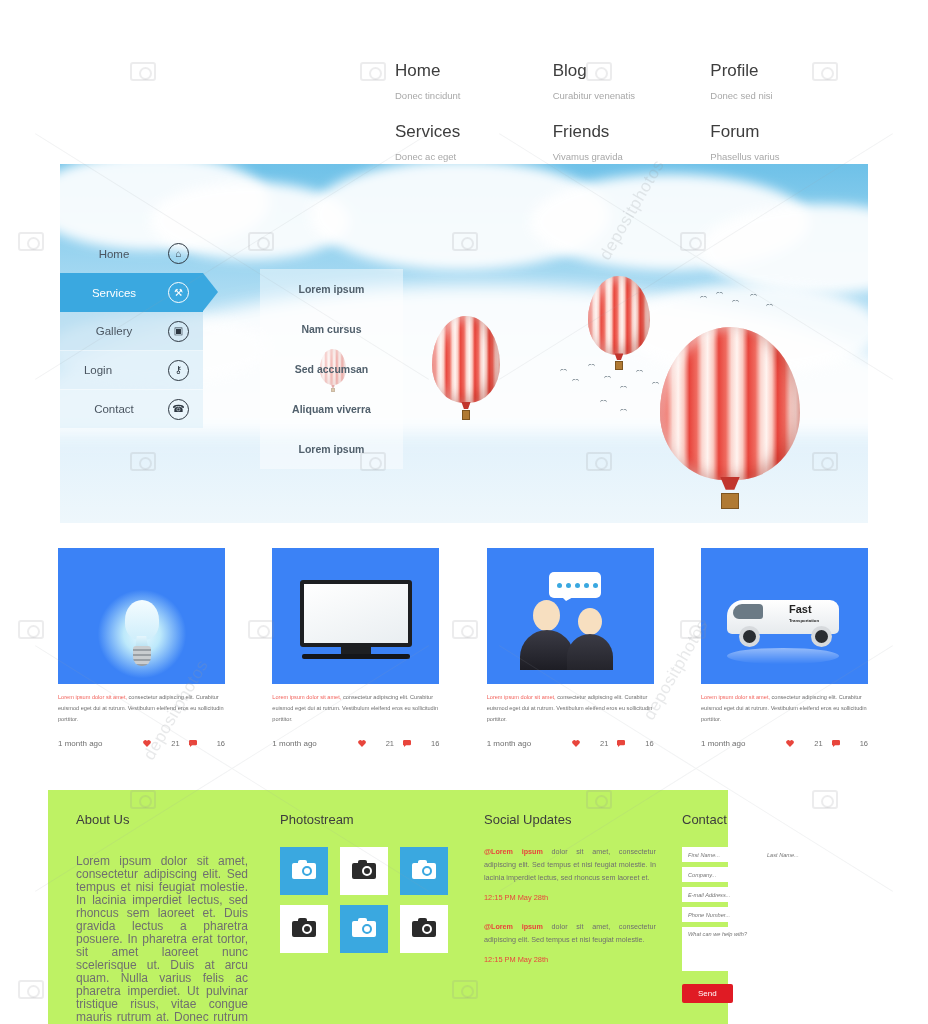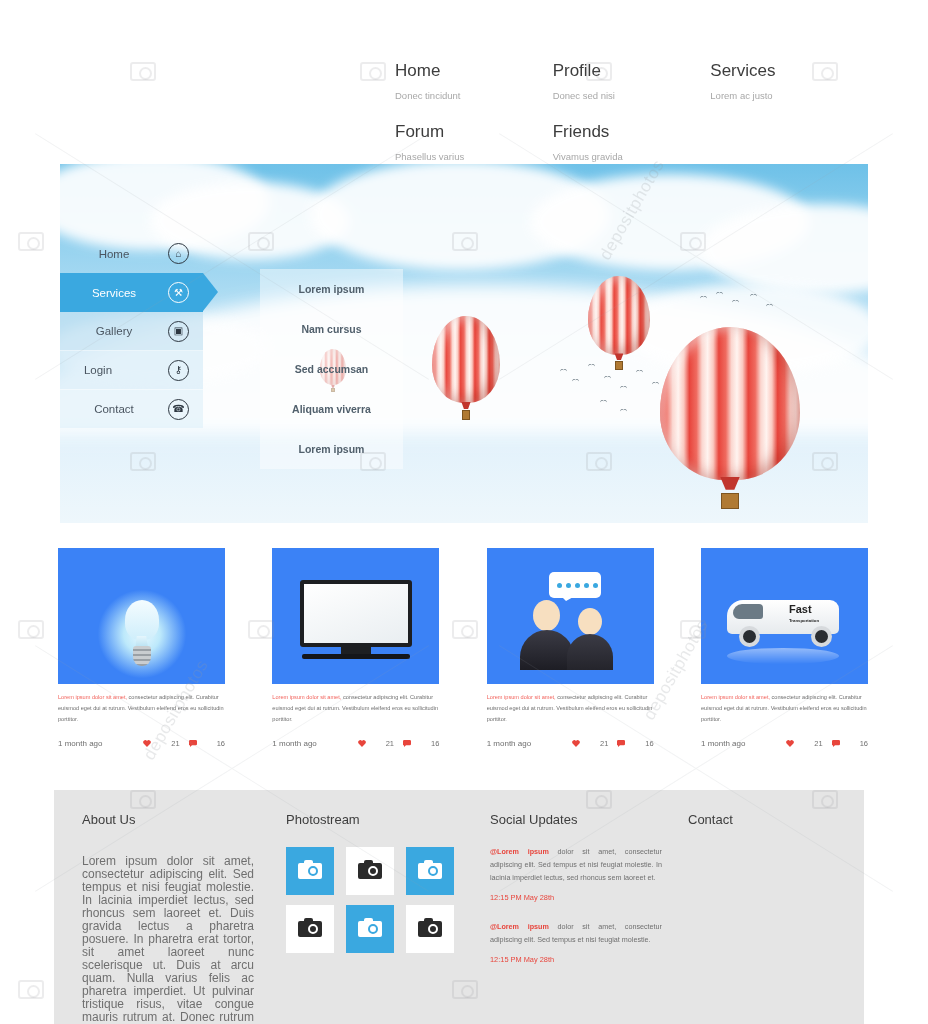--- a/index.html
+++ b/index.html
@@ -153,21 +153,21 @@
   .van-win { position:absolute; left:32px; top:56px; width:30px; height:15px;
     background:#6b7a85; border-radius:9px 4px 3px 6px; }
   .van-wheel { position:absolute; top:78px; width:21px; height:21px; border-radius:50%;
     background:#2a2d31; border:4px solid #d7dadd; }
   .van-txt { position:absolute; left:88px; top:56px; color:#222; font-size:11px; font-weight:700; line-height:11px; }
   .van-txt span { display:block; font-size:4.3px; font-weight:700; }
   .van-shadow { position:absolute; left:26px; top:100px; width:112px; height:16px;
     background: linear-gradient(180deg,rgba(255,255,255,.45),rgba(255,255,255,0)); border-radius:50%; }
 
   
-  .footer { position: absolute; left: 54px; top: 790px; width: 810px; height: 234px; background: #e5e5e5; }
+  .footer { position: absolute; left: 48px; top: 790px; width: 680px; height: 234px; background: #bef264; }
   .fcol { position: absolute; top: 22px; }
   .fh { font-size: 13px; color: #3d3d3d; font-weight: 400; }
   .fbody { margin-top: 28px; font-size: 12px; line-height: 13px; color: #6f6f6f; text-align: justify; }
 
   .col-about { left: 28px; width: 172px; }
   .col-photo { left: 232px; width: 172px; }
   .col-social { left: 436px; width: 172px; }
   .col-contact { left: 634px; width: 152px; }
 
   .photogrid { margin-top: 20px; display: grid; grid-template-columns: repeat(3, 48px);
@@ -218,34 +218,38 @@
 
 <div class="header">
 
 
   <div class="navgrid">
     <div class="navitem">
       <div class="nt">Home</div>
       <div class="ns">Donec tincidunt</div>
     </div>
     <div class="navitem">
+      <div class="nt">Blog</div>
+      <div class="ns">Curabitur venenatis</div>
+    </div>
+    <div class="navitem">
       <div class="nt">Profile</div>
       <div class="ns">Donec sed nisi</div>
     </div>
     <div class="navitem">
       <div class="nt">Services</div>
-      <div class="ns">Lorem ac justo</div>
+      <div class="ns">Donec ac eget</div>
+    </div>
+    <div class="navitem">
+      <div class="nt">Friends</div>
+      <div class="ns">Vivamus gravida</div>
     </div>
     <div class="navitem">
       <div class="nt">Forum</div>
       <div class="ns">Phasellus varius</div>
-    </div>
-    <div class="navitem">
-      <div class="nt">Friends</div>
-      <div class="ns">Vivamus gravida</div>
     </div>
   </div>
 </div>
 
 <div class="hero">
 
   <div class="cloud" style="left:-30px;top:-10px;width:240px;height:96px;"></div>
   <div class="cloud" style="left:90px;top:18px;width:200px;height:78px;"></div>
   <div class="cloud" style="left:250px;top:-4px;width:300px;height:110px;"></div>
   <div class="cloud" style="left:470px;top:10px;width:280px;height:96px;"></div>
@@ -504,20 +508,39 @@
     </div>
     <div class="post-time">12:15 PM May 28th</div>
     <div class="post">
       <span class="handle">@Lorem ipsum</span><span> dolor sit amet, consectetur adipiscing elit. Sed tempus et nisi feugiat molestie.</span>
     </div>
     <div class="post-time">12:15 PM May 28th</div>
   </div>
 
   <div class="fcol col-contact">
     <div class="fh">Contact</div>
+    <div class="form">
+      <div class="frow">
+        <input class="fld" type="text" placeholder="First Name..." style="">
+        <input class="fld" type="text" placeholder="Last Name..." style="">
+      </div>
+      <div class="frow">
+        <input class="fld" type="text" placeholder="Company..." style="">
+      </div>
+      <div class="frow">
+        <input class="fld" type="text" placeholder="E-mail Address..." style="">
+      </div>
+      <div class="frow">
+        <input class="fld" type="text" placeholder="Phone Number..." style="">
+      </div>
+      <div class="frow">
+        <textarea class="fld" placeholder="What can we help with?" style=""></textarea>
+      </div>
+      <button class="send-btn">Send</button>
+    </div>
   </div>
 </div>
 
 <div class="wm">
   <div class="wm-x" style="left:0;top:0;width:464px;height:512px;"></div>
   <div class="wm-x" style="left:464px;top:0;width:464px;height:512px;"></div>
   <div class="wm-x" style="left:0;top:512px;width:464px;height:512px;"></div>
   <div class="wm-x" style="left:464px;top:512px;width:464px;height:512px;"></div>
   <div class="wm-cam" style="left:18px;top:232px;"></div>
   <div class="wm-cam" style="left:248px;top:232px;"></div>

